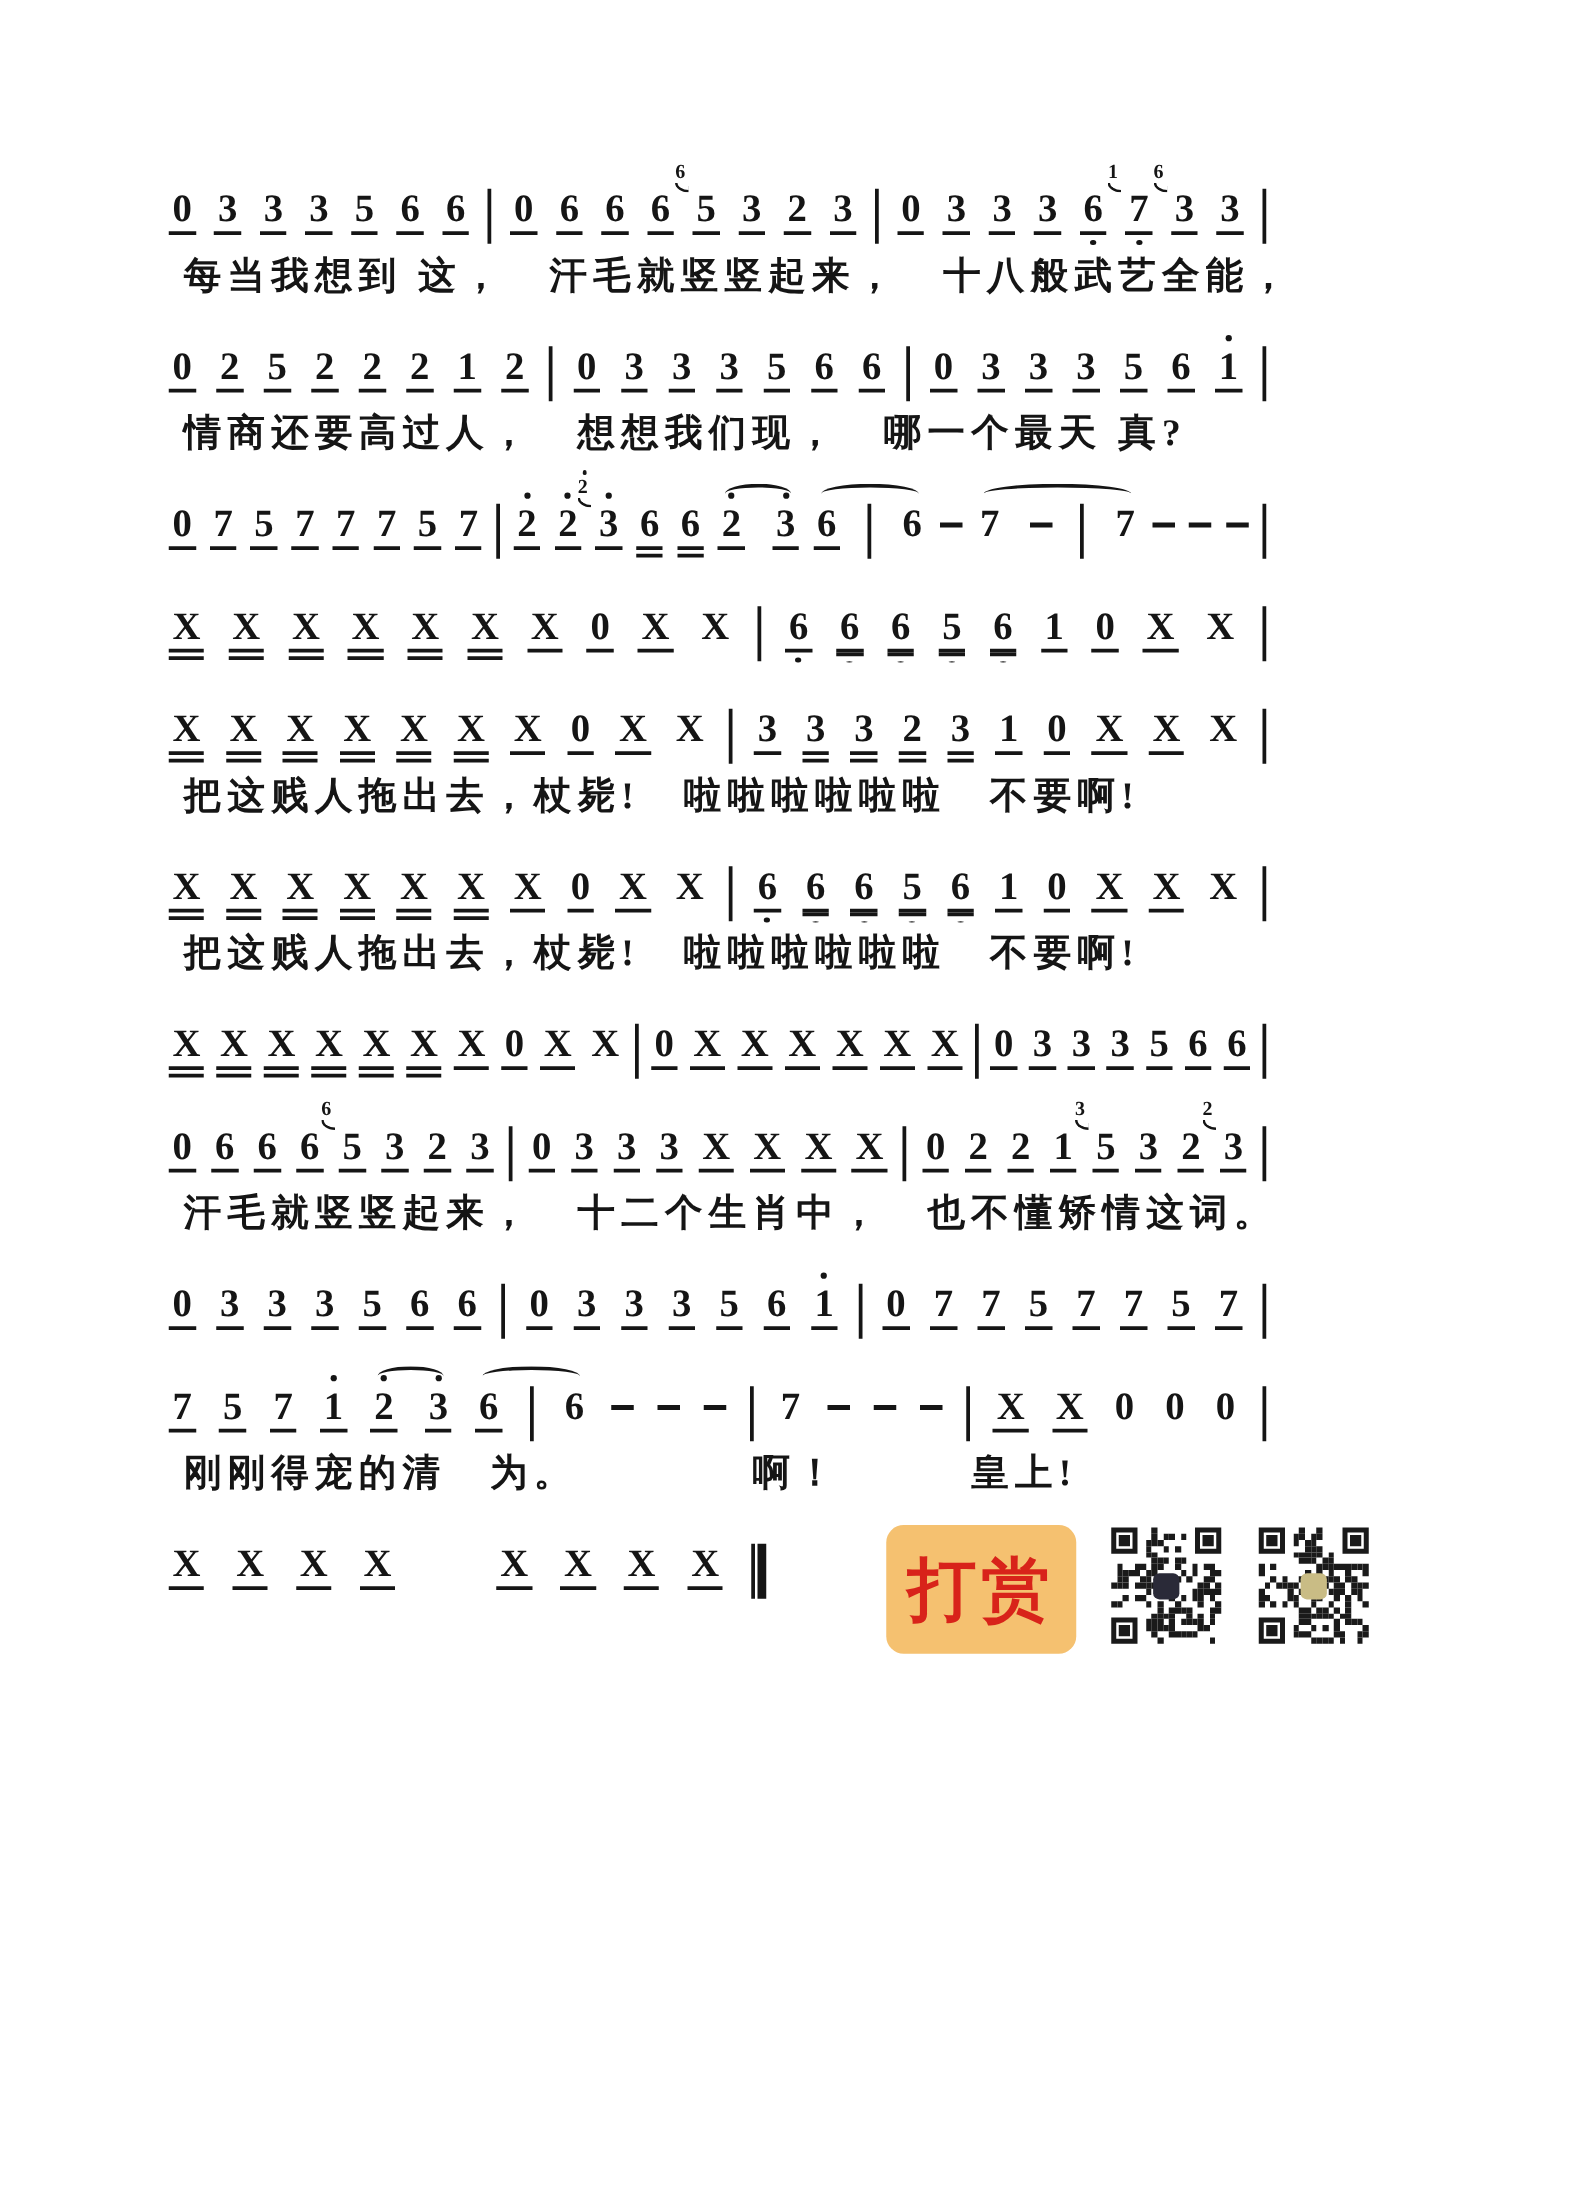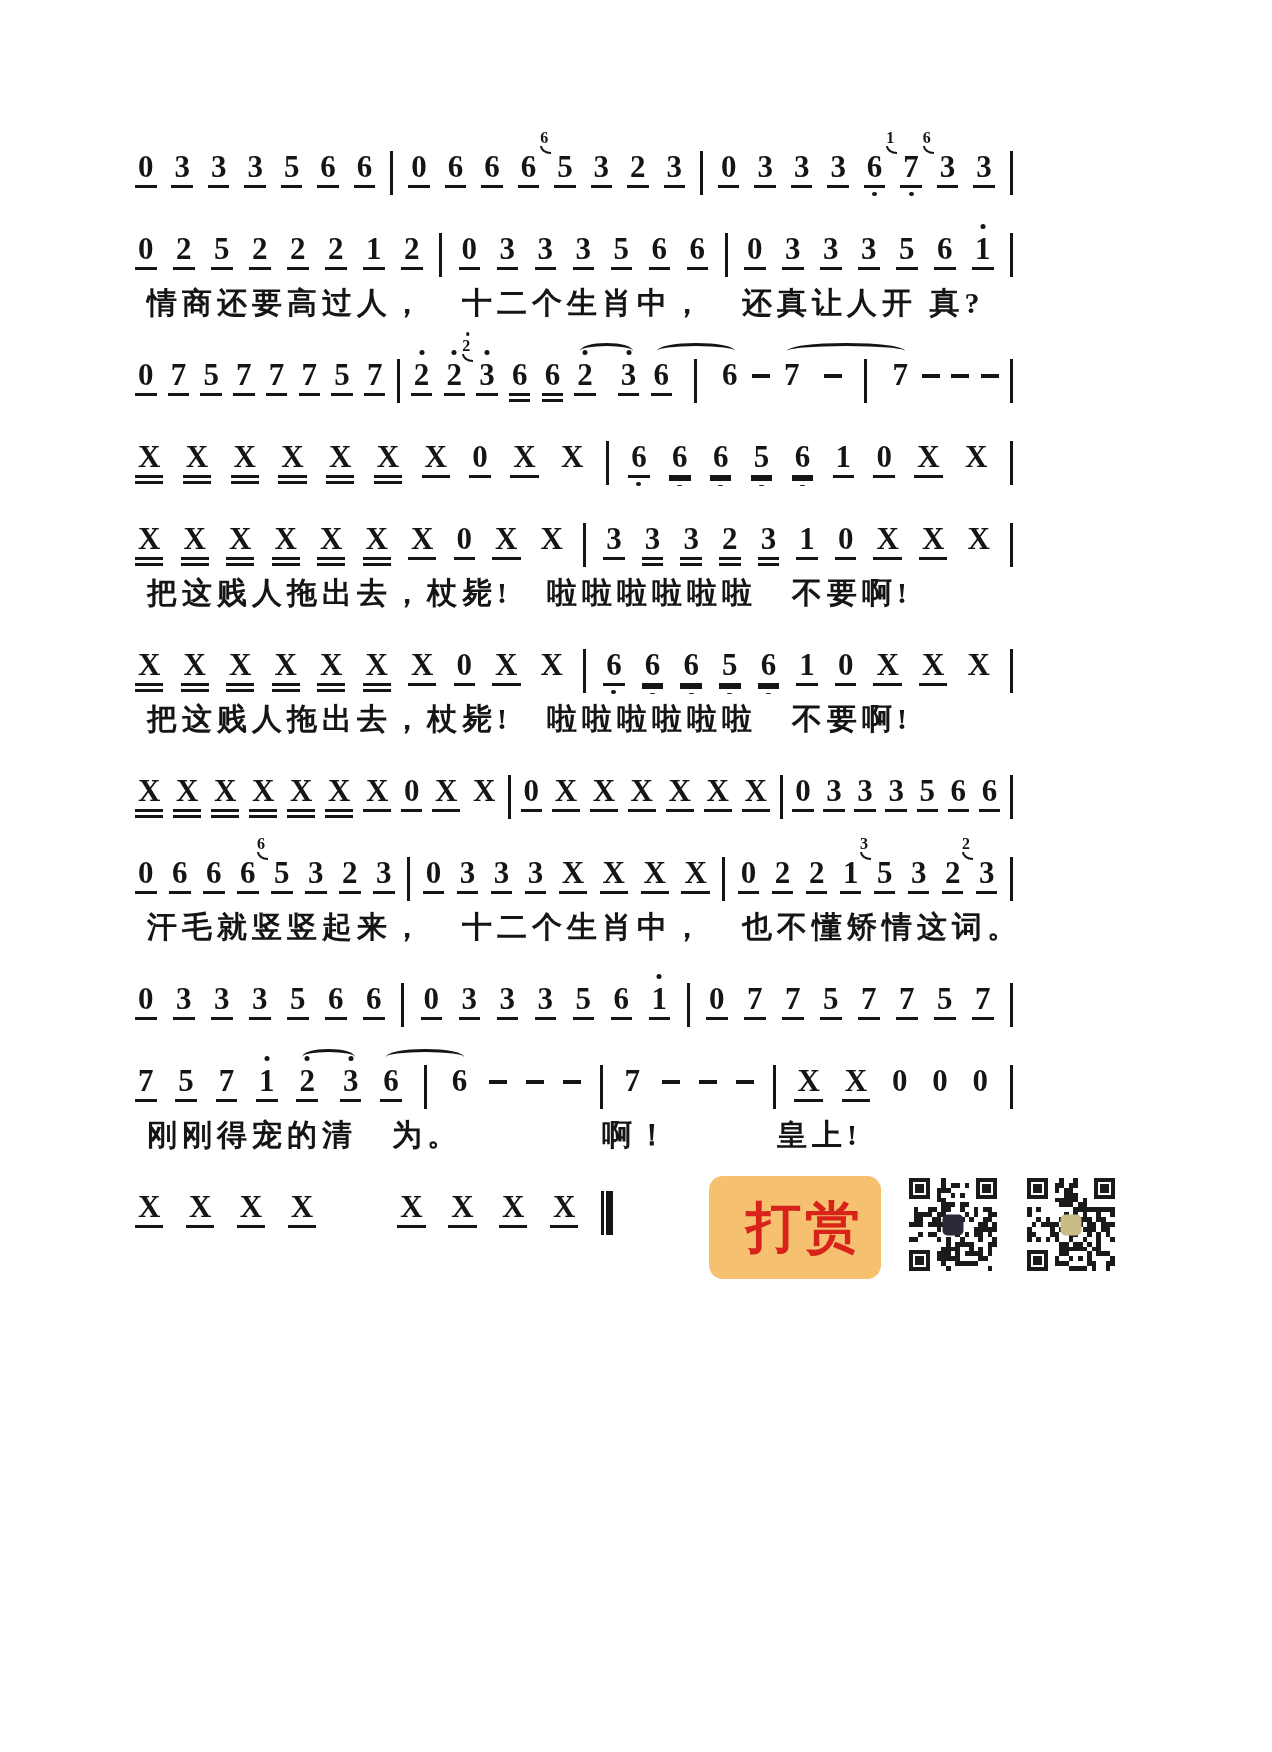--- a/index.html
+++ b/index.html
@@ -55,21 +55,21 @@
     font-size:30px;line-height:38px;font-weight:bold;
     letter-spacing:5px;white-space:pre;
   }
   .bottom{display:flex;align-items:flex-start;}
   .bottom .line{margin-bottom:0;}
   .footer{display:flex;align-items:flex-start;gap:26px;margin-left:96px;margin-top:-14px;}
   .tip{
     width:152px;height:103px;border-radius:14px;
     display:flex;align-items:center;justify-content:center;
     font-size:55px;font-weight:bold;letter-spacing:4px;
-    font-family:"Liberation Serif", serif;cursor:pointer;flex:0 0 auto;padding-left:20px;
+    font-family:"Liberation Serif", serif;cursor:pointer;flex:0 0 auto;
   }
   .qr{width:92px;height:97px;position:relative;background:#ffffff;flex:0 0 auto;}
   .qr-grid{position:absolute;inset:2px;display:grid;
     grid-template-columns:repeat(19,1fr);grid-template-rows:repeat(19,1fr);}
   .qr-grid i{display:block;}
   .qr-grid i.b{background:#1a1a1a;}
   .finder{position:absolute;width:21px;height:21px;border:4px solid #1a1a1a;box-sizing:border-box;}
   .finder::after{content:'';position:absolute;inset:2px;background:#1a1a1a;}
   .f-tl{left:2px;top:2px;} .f-tr{right:2px;top:2px;} .f-bl{left:2px;bottom:2px;}
   .qr-logo{position:absolute;left:50%;top:50%;width:21px;height:21px;
@@ -176,20 +176,21 @@
             <span class="num">3</span>
             <span class="ul1"></span>
             <span class="grace">6</span>
           </div>
           <div class="note">
             <span class="num">3</span>
             <span class="ul1"></span>
           </div>
           <div class="bar"></div>
         </div>
+        <div class="lyrics-row">每当我想到 这，　汗毛就竖竖起来，　十八般武艺全能，</div>
       </div>
       <div class="line">
         <div class="notes-row">
           <div class="note">
             <span class="num">0</span>
             <span class="ul1"></span>
           </div>
           <div class="note">
             <span class="num">2</span>
             <span class="ul1"></span>
@@ -272,21 +273,21 @@
             <span class="num">6</span>
             <span class="ul1"></span>
           </div>
           <div class="note">
             <span class="num">1</span>
             <span class="dot-a"></span>
             <span class="ul1"></span>
           </div>
           <div class="bar"></div>
         </div>
-        <div class="lyrics-row">情商还要高过人，　十二个生肖中，　还真让人开 真?</div>
+        <div class="lyrics-row">情商还要高过人，　想想我们现，　哪一个最天 真?</div>
       </div>
       <div class="line">
         <div class="notes-row">
           <div class="note">
             <span class="num">0</span>
             <span class="ul1"></span>
           </div>
           <div class="note">
             <span class="num">7</span>
             <span class="ul1"></span>

